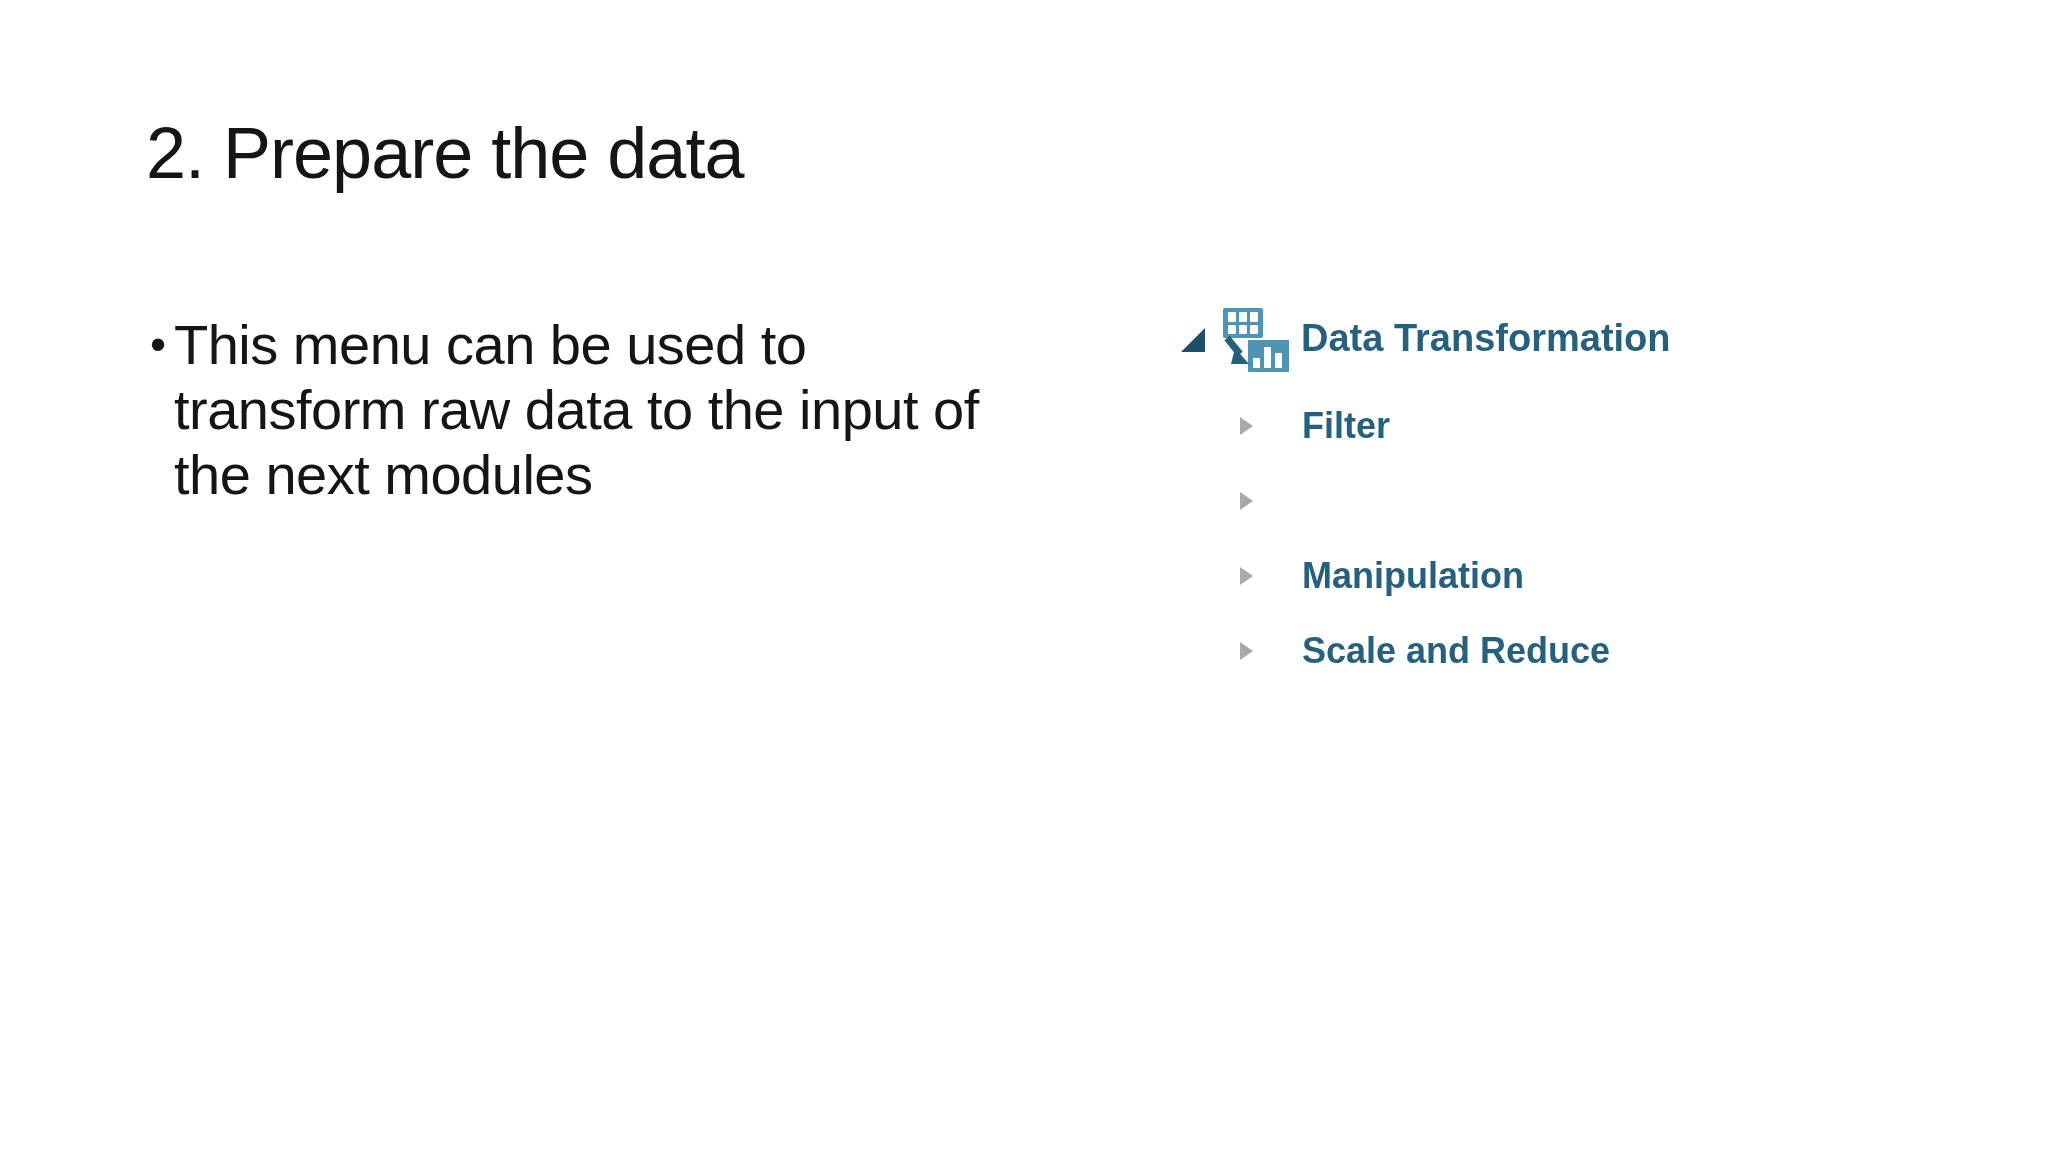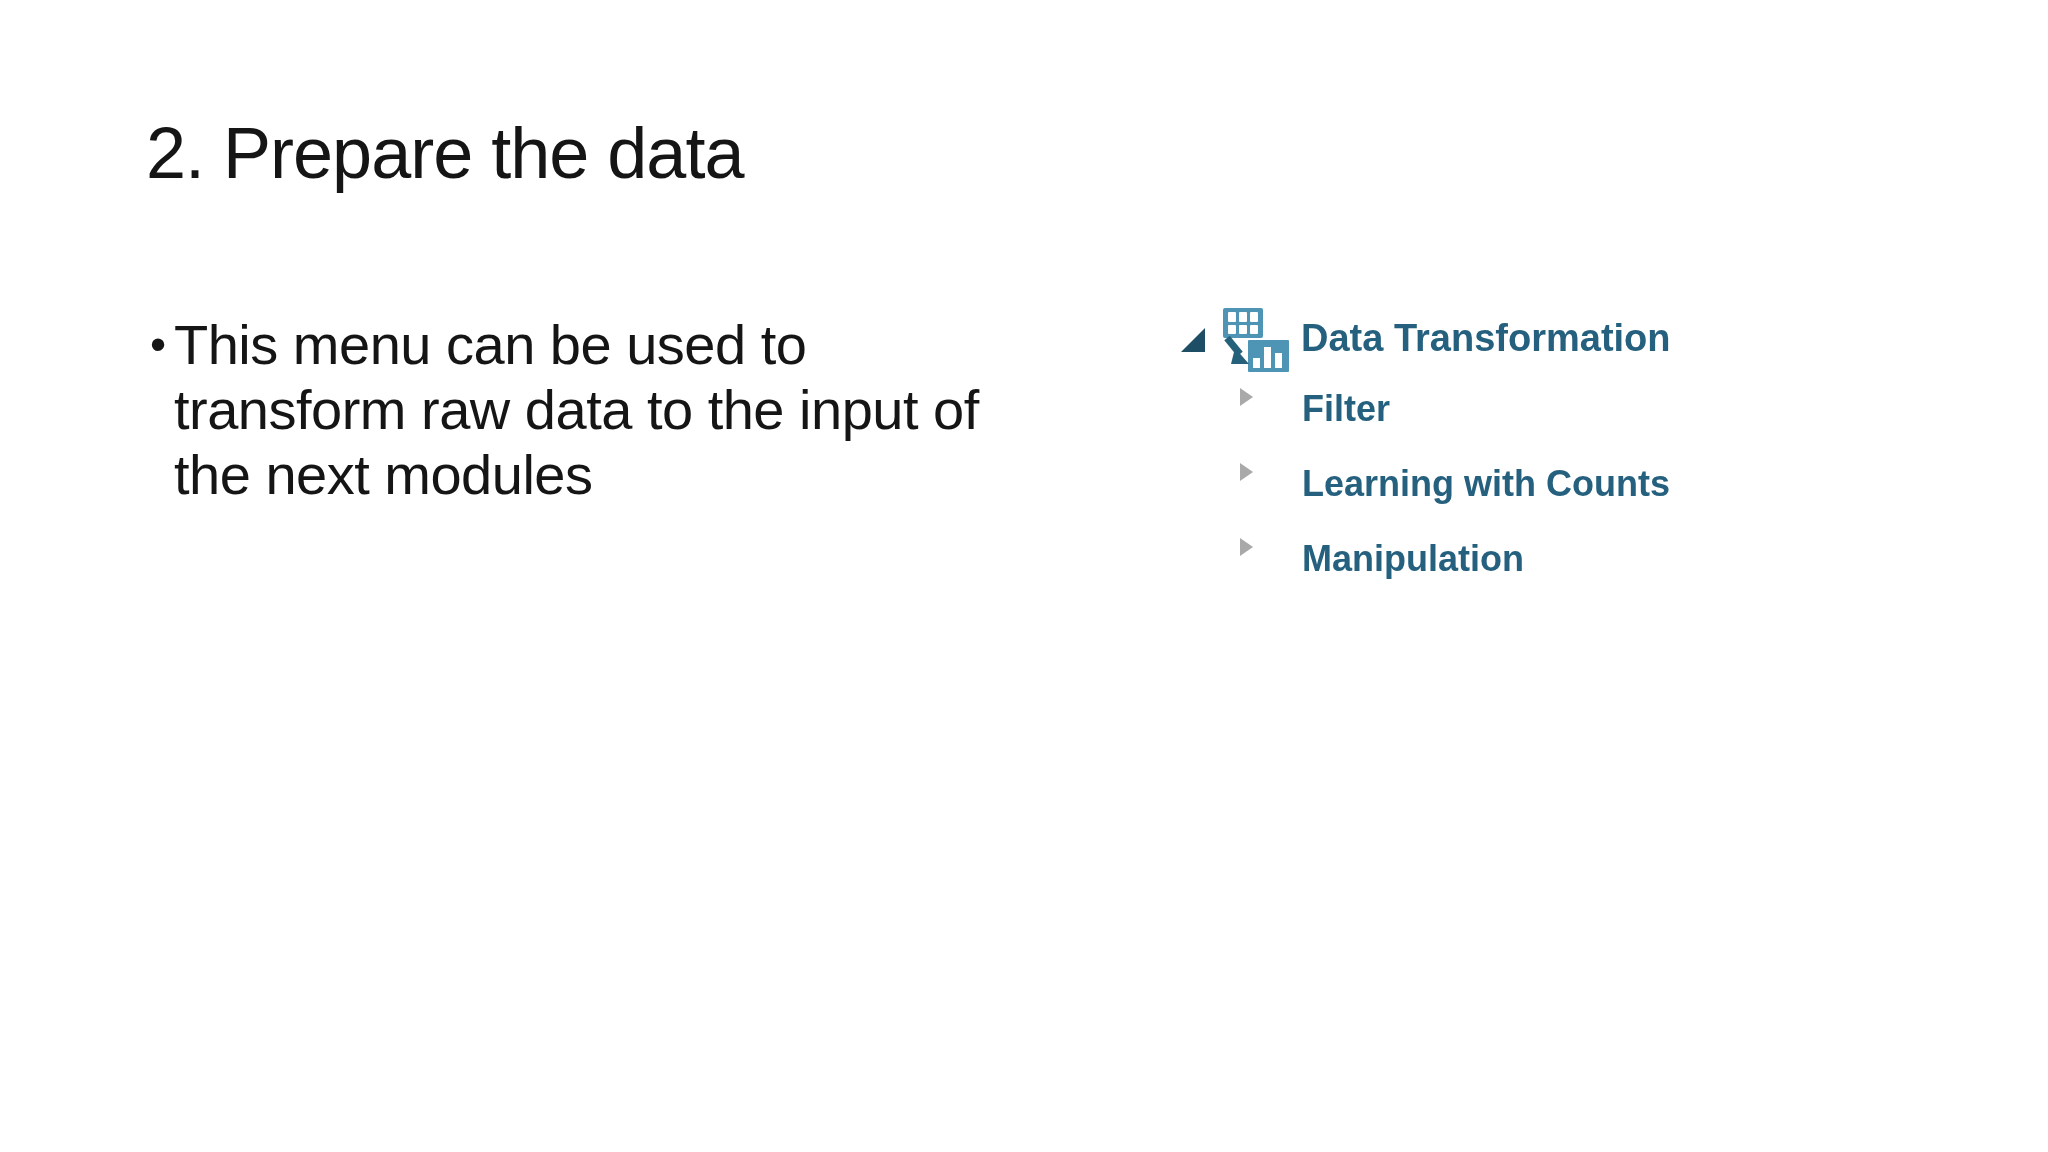--- a/index.html
+++ b/index.html
@@ -96,21 +96,21 @@
   .root-label {
     margin-left:12px;
     font-size:38px;
     font-weight:700;
     color:var(--tree-text);
     white-space:nowrap;
   }
 
   .tree-row {
     display:flex;
-    align-items:flex-start;
+    align-items:center;
     height:75px;
     padding-left:60px;
   }
   .tree-row.first { margin-top:12px; }
   .expander-closed-icon {
     width:0; height:0;
     flex:0 0 13px;
     border-top:9px solid transparent;
     border-bottom:9px solid transparent;
     border-left:13px solid var(--expander-closed);
@@ -161,23 +161,26 @@
     <span class="root-label">Data Transformation</span>
   </div>
 
   <div class="tree-row first">
     <span class="expander-closed-icon"></span>
     <span class="row-label">Filter</span>
   </div>
 
   <div class="tree-row">
     <span class="expander-closed-icon"></span>
-    <span class="row-label">Learning with Counts</span>
   </div>
 
   <div class="tree-row">
     <span class="expander-closed-icon"></span>
     <span class="row-label">Manipulation</span>
   </div>
 
 
+  <div class="tree-row">
+    <span class="expander-closed-icon"></span>
+    <span class="row-label">Scale and Reduce</span>
+  </div>
 
 </div>
 
 </body></html>

